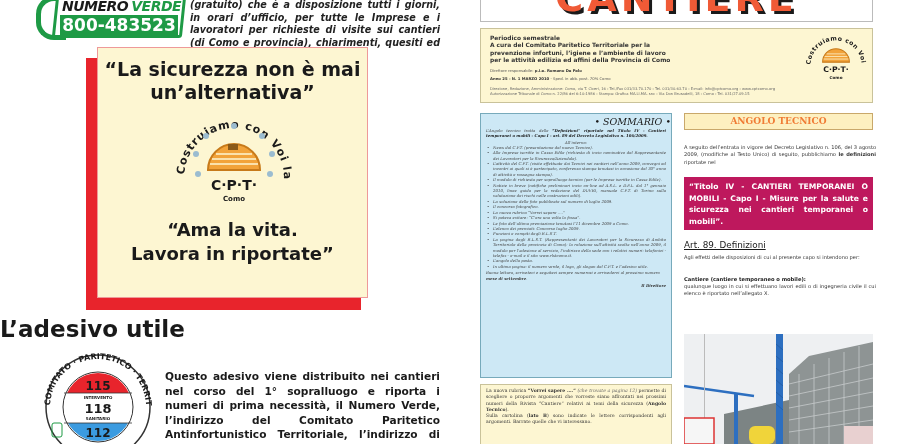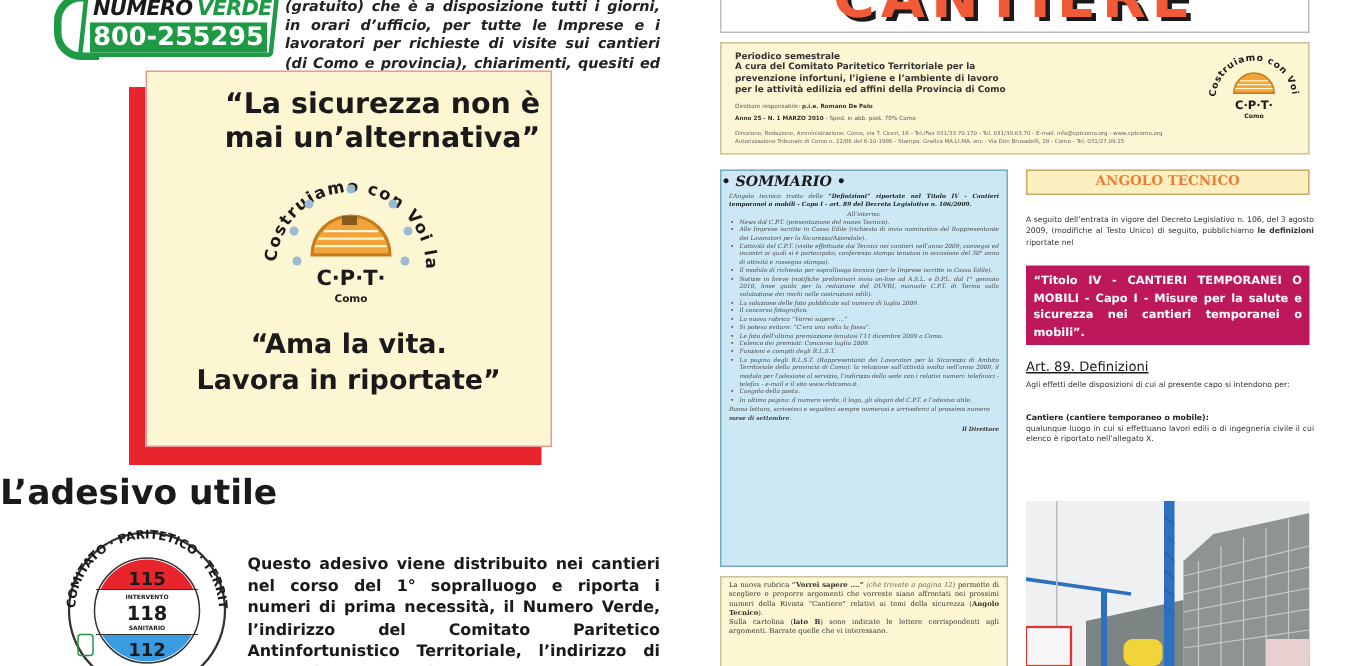--- a/index.html
+++ b/index.html
@@ -11,41 +11,41 @@
   .nv-phone { position: absolute; left: 0; top: 0; width: 30px; height: 44px; border: 5px solid #1e9a45; border-right: none; border-radius: 18px 0 0 18px; }
   .nv-box { position: absolute; left: 18px; top: 0; width: 130px; height: 42px; border: 3px solid #1e9a45; border-radius: 3px; background: #fff; transform: skewX(-6deg); }
   .nv-title { position: absolute; left: 26px; top: 2px; font-weight: bold; font-size: 14px; font-style: italic; letter-spacing: -0.5px; }
   .nv-title .n1 { color: #1a1a1a; }
   .nv-title .n2 { color: #1e9a45; }
   .nv-number { position: absolute; left: 24px; top: 19px; width: 118px; height: 20px; background: #1e9a45; color: #fff; font-weight: bold; font-size: 17px; text-align: center; line-height: 20px; font-family: "DejaVu Sans", sans-serif; }
   .nv-text { position: absolute; left: 190px; top: -1px; width: 250px; font-size: 9.6px; line-height: 12.5px; font-style: italic; font-weight: bold; color: #222; text-align: justify; }
 
   .slogan-shadow { position: absolute; left: 86px; top: 58px; width: 275px; height: 252px; background: #e8242c; }
   .slogan-box { position: absolute; left: 97px; top: 47px; width: 271px; height: 251px; background: #fdf6d2; border: 1px solid #e99; }
-  .slogan-top { position: absolute; left: 0; top: 10px; width: 100%; text-align: center; font-weight: bold; font-size: 19px; line-height: 23px; color: #1a1a1a; padding-left: 45px; }
+  .slogan-top { position: absolute; left: 0; top: 10px; width: 100%; text-align: center; font-weight: bold; font-size: 19px; line-height: 23px; color: #1a1a1a; }
   .slogan-bottom { position: absolute; left: 0; top: 170px; width: 100%; text-align: center; font-weight: bold; font-size: 18px; line-height: 24px; color: #1a1a1a; }
   .cpt-logo-big { position: absolute; left: 72px; top: 60px; width: 128px; height: 108px; }
 
   .adesivo-title { position: absolute; left: 0; top: 316px; width: 440px; text-align: left; font-weight: bold; font-size: 23px; color: #1a1a1a; }
   .sticker { position: absolute; left: 40px; top: 345px; width: 116px; height: 110px; }
   .adesivo-text { position: absolute; left: 165px; top: 369px; width: 275px; font-size: 10.6px; line-height: 14.6px; font-weight: bold; color: #1a1a1a; text-align: justify; }
 
   
   .masthead { position: absolute; left: 480px; top: -2px; width: 393px; height: 24px; border: 1px solid #bbb; border-top: none; background: #fff; overflow: hidden; }
   .masthead-title { position: absolute; left: 0; top: -22px; width: 100%; text-align: center; font-weight: bold; font-size: 38px; letter-spacing: 4px; color: #f05a36; text-shadow: 3px 3px 0 #1a1a1a; font-family: "DejaVu Sans", sans-serif; }
 
   .info-box { position: absolute; left: 480px; top: 28px; width: 393px; height: 75px; background: #fdf6d2; border: 1px solid #c9c29a; }
   .info-lines { position: absolute; left: 9px; top: 6px; width: 300px; font-size: 5.9px; line-height: 7.3px; font-weight: bold; color: #333; }
   .info-small { position: absolute; left: 9px; font-size: 3.8px; color: #555; }
   .info-small b { color: #333; }
   .info-foot { position: absolute; left: 9px; top: 58px; width: 378px; font-size: 3.7px; line-height: 5px; color: #666; }
   .cpt-logo-small { position: absolute; left: 322px; top: 1px; width: 66px; height: 56px; }
 
   .sommario { position: absolute; left: 480px; top: 113px; width: 192px; height: 265px; background: #cde8f5; border: 1px solid #7ab; }
-  .sommario-title { text-align: left; font-family: "DejaVu Serif", serif; font-style: italic; font-weight: bold; font-size: 9.5px; margin-top: 2px; color: #1a1a1a; }
+  .sommario-title { text-align: right; font-family: "DejaVu Serif", serif; font-style: italic; font-weight: normal; font-size: 9.5px; margin-top: 2px; color: #1a1a1a; }
   .sommario-intro { font-family: "DejaVu Serif", serif; font-style: italic; font-size: 3.9px; line-height: 5.4px; padding: 1px 5px 0 5px; color: #444; text-align: justify; }
   .sommario-intro b { color: #1a1a1a; }
   .sommario-sub { font-family: "DejaVu Serif", serif; font-style: italic; font-size: 3.9px; text-align: center; color: #444; margin: 1px 0 0 0; }
   .sommario-list { list-style: none; padding: 0 5px 0 5px; }
   .sommario-list li { font-family: "DejaVu Serif", serif; font-style: italic; font-size: 3.9px; line-height: 5.4px; color: #444; padding-left: 7px; position: relative; text-align: justify; }
   .sommario-list li::before { content: "\2022"; position: absolute; left: 1px; top: 0; color: #333; }
   .sommario-closing { font-family: "DejaVu Serif", serif; font-style: italic; font-size: 3.9px; line-height: 5.4px; color: #444; padding: 1px 5px 0 5px; }
   .sommario-sign { font-family: "DejaVu Serif", serif; font-style: italic; font-weight: bold; font-size: 3.9px; text-align: right; padding: 2px 5px 0 5px; color: #333; }
 
   .vorrei-box { position: absolute; left: 480px; top: 384px; width: 192px; height: 70px; background: #fdf6d2; border: 1px solid #c9c29a; padding: 3px 5px; }
@@ -65,21 +65,21 @@
 <body>
 
 <div>
 
   <div class="nv-badge">
     <div class="nv-phone"></div>
     <div class="nv-box"></div>
     <div class="nv-title">
       <span class="n1">NUMERO</span><span class="n2" style="margin-left:3px">VERDE</span>
     </div>
-    <div class="nv-number">800-255295</div>
+    <div class="nv-number">800-483523</div>
   </div>
 
   <p class="nv-text">(gratuito) che è a disposizione tutti i giorni, in orari d’ufficio, per tutte le Imprese e i lavoratori per richieste di visite sui cantieri (di Como e provincia), chiarimenti, quesiti ed informazioni relative.</p>
 
   <div class="slogan-shadow"></div>
   <div class="slogan-box">
     <div class="slogan-top">“La sicurezza non è mai un’alternativa”</div>
 
     <svg class="cpt-logo-big" viewBox="0 0 128 108">
       <defs>

